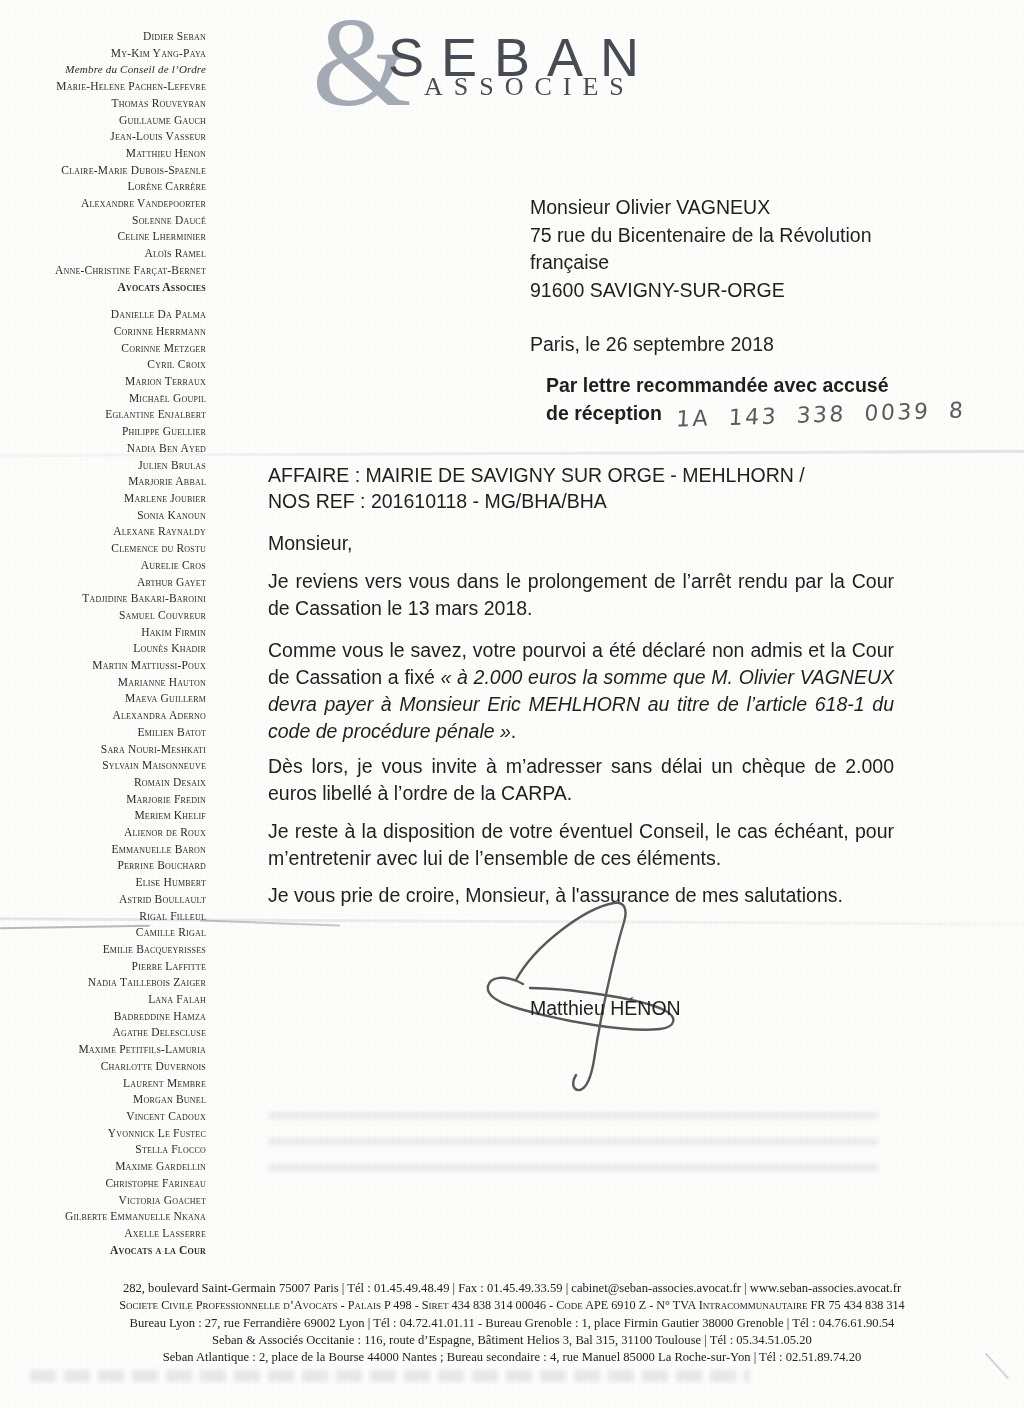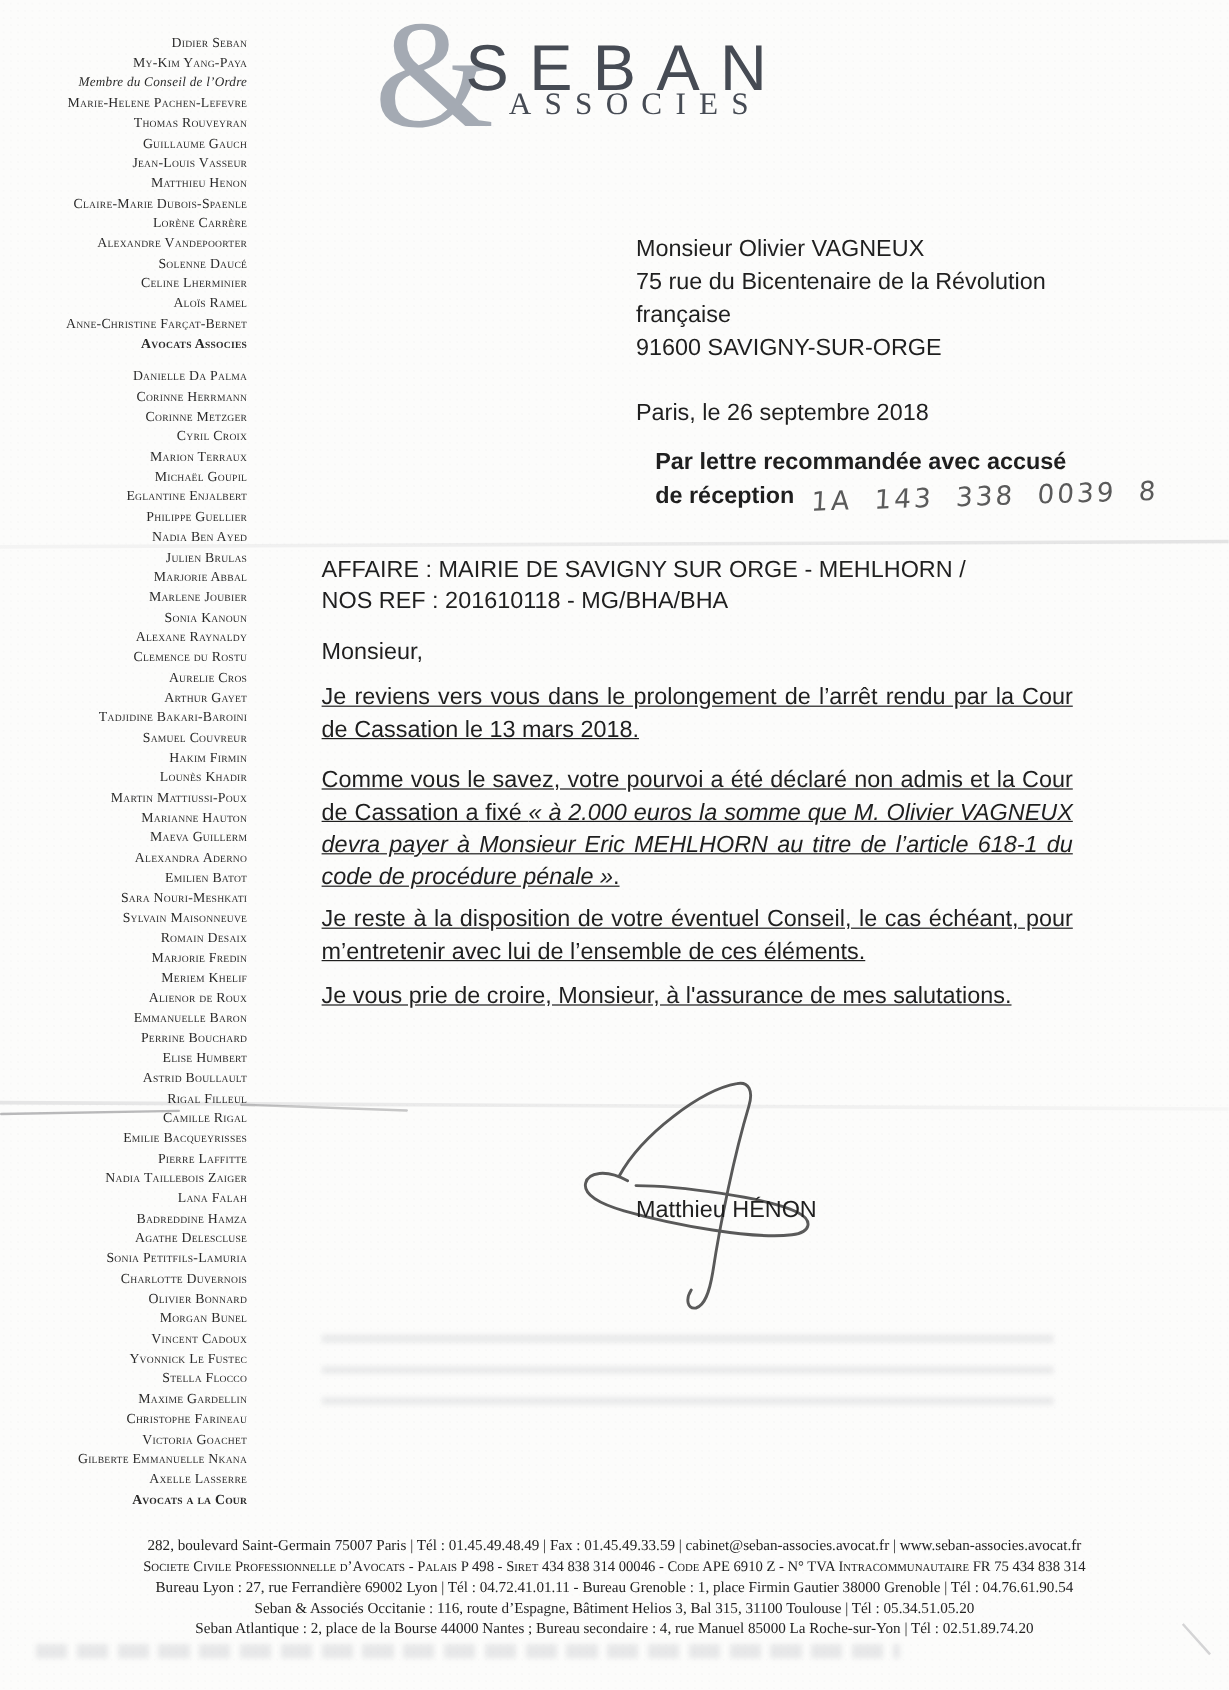--- a/index.html
+++ b/index.html
@@ -34,21 +34,21 @@
             font-weight:bold;}
   .handwritten{display:inline-block;font-weight:normal;color:#5a5a5a;
                font-family:"DejaVu Sans",sans-serif;font-size:22px;
                letter-spacing:2.5px;word-spacing:9px;
                transform:rotate(-1.8deg) skewX(-5deg);margin-left:14px;vertical-align:-2px;}
 
   
   .letter-body{position:absolute;left:268px;top:462px;width:626px;font-size:19.5px;}
   .refblock{line-height:26px;margin:0 0 16px 0;}
   .salutation{margin:0 0 12px 0;line-height:26px;}
-  p.para{margin:0;line-height:27px;text-align:justify;text-decoration:underline;}
+  p.para{margin:0;line-height:27px;text-align:justify;}
   p.p1{margin-bottom:15px;}
   p.p2{margin-bottom:8px;}
   p.p3{margin-bottom:11px;}
   p.p4{margin-bottom:10px;}
   p.para em{font-style:italic;}
 
   
   .sig-name{position:absolute;left:530px;top:997px;font-size:19.5px;}
   .sig-svg{position:absolute;left:455px;top:880px;width:250px;height:230px;}
 
@@ -207,25 +207,25 @@
         <div class="s-item normal">Pierre Laffitte</div>
 
         <div class="s-item normal">Nadia Taillebois Zaiger</div>
 
         <div class="s-item normal">Lana Falah</div>
 
         <div class="s-item normal">Badreddine Hamza</div>
 
         <div class="s-item normal">Agathe Delescluse</div>
 
-        <div class="s-item normal">Sonia Petitfils-Lamuria</div>
+        <div class="s-item normal">Maxime Petitfils-Lamuria</div>
 
         <div class="s-item normal">Charlotte Duvernois</div>
 
-        <div class="s-item normal">Olivier Bonnard</div>
+        <div class="s-item normal">Laurent Membre</div>
 
         <div class="s-item normal">Morgan Bunel</div>
 
         <div class="s-item normal">Vincent Cadoux</div>
 
         <div class="s-item normal">Yvonnick Le Fustec</div>
 
         <div class="s-item normal">Stella Flocco</div>
 
         <div class="s-item normal">Maxime Gardellin</div>
@@ -270,20 +270,21 @@
     <div class="refblock">
 
         <div class="ref-line">AFFAIRE : MAIRIE DE SAVIGNY SUR ORGE - MEHLHORN /</div>
 
 
         <div class="ref-line">NOS REF : 201610118 - MG/BHA/BHA</div>
       </div>
     <div class="salutation">Monsieur,</div>
     <p class="para p1"><span>Je reviens vers vous dans le prolongement de l’arrêt rendu par la Cour de Cassation le 13 mars 2018.</span></p>
     <p class="para p2"><span>Comme vous le savez, votre pourvoi a été déclaré non admis et la Cour de Cassation a fixé </span><em>« à 2.000 euros la somme que M. Olivier VAGNEUX devra payer à Monsieur Eric MEHLHORN au titre de l’article 618-1 du code de procédure pénale »</em><span>.</span></p>
+    <p class="para p3"><span>Dès lors, je vous invite à m’adresser sans délai un chèque de 2.000 euros libellé à l’ordre de la CARPA.</span></p>
     <p class="para p4"><span>Je reste à la disposition de votre éventuel Conseil, le cas échéant, pour m’entretenir avec lui de l’ensemble de ces éléments.</span></p>
     <p class="para p5"><span>Je vous prie de croire, Monsieur, à l'assurance de mes salutations.</span></p>
   </div>
 
   <svg class="sig-svg" viewBox="455 880 250 230" xmlns="http://www.w3.org/2000/svg">
     <g fill="none" stroke="#3d3d3d" stroke-width="2.4" stroke-linecap="round" opacity="0.85">
       <path d="M 516 980 C 535 945 585 908 614 903 C 624 901 628 909 624 922 C 612 962 600 1020 594 1060 C 591 1078 587 1088 580 1090 C 573 1091 571 1083 576 1075"></path>
       <path d="M 523 984 C 505 974 490 977 488 986 C 486 995 499 1003 520 1009 C 562 1021 628 1033 660 1029 C 676 1027 678 1017 664 1010 C 640 998 565 988 530 988"></path>
     </g>
   </svg>

